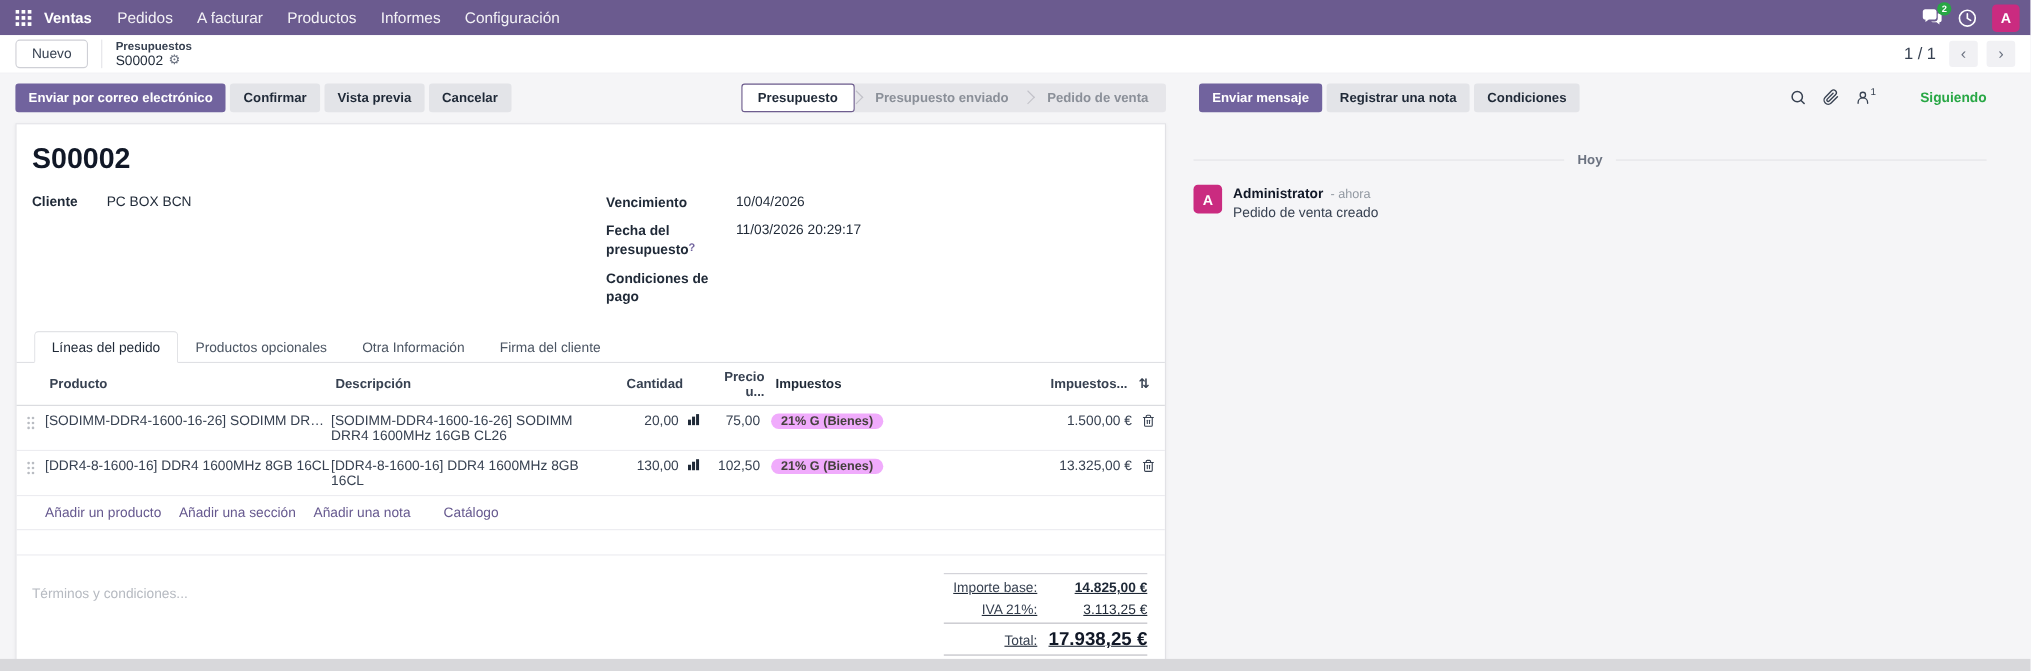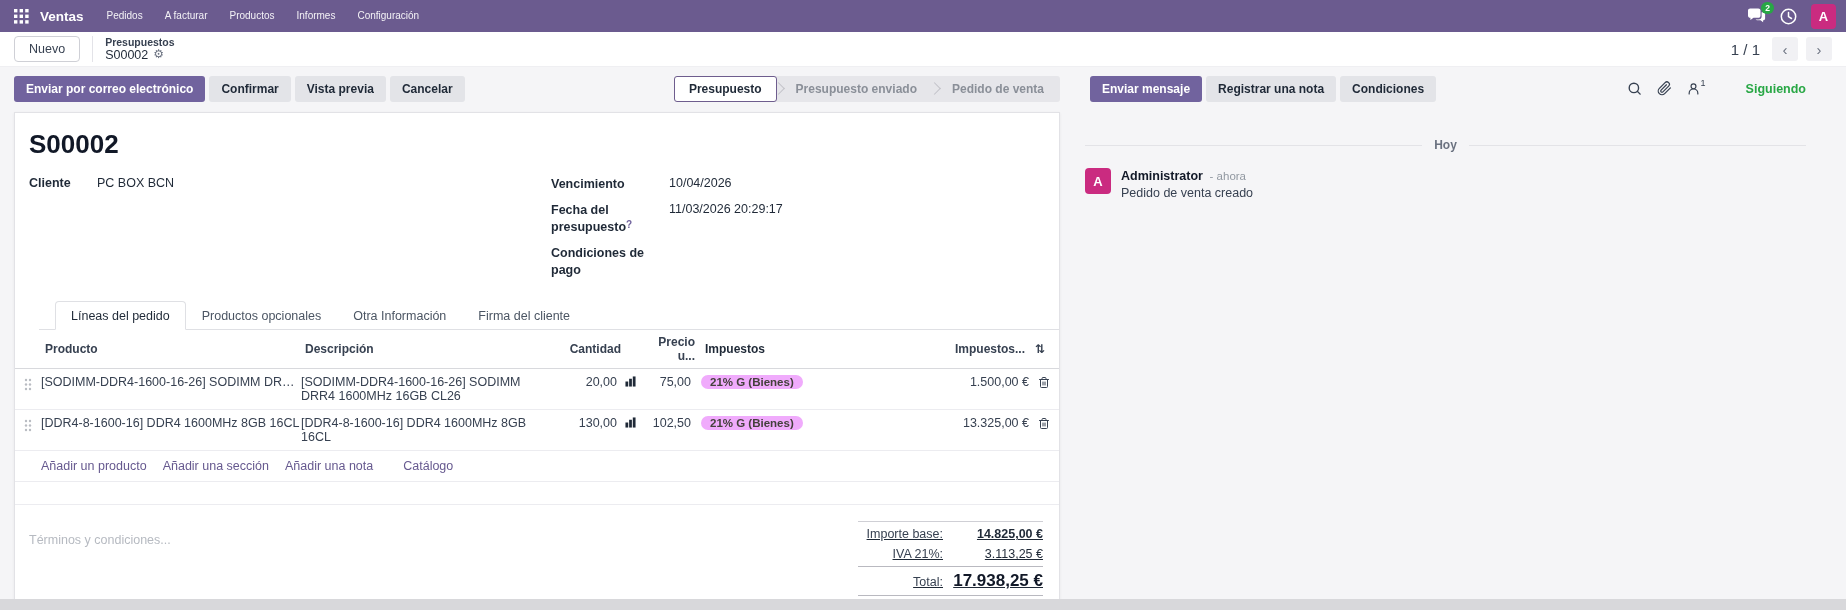--- a/index.html
+++ b/index.html
@@ -7,21 +7,21 @@
   body {
     font-family:"Liberation Sans","DejaVu Sans",sans-serif;
     font-size:13px; color:#1f2937; background:#f5f5f7;
     display:flex; flex-direction:column;
   }
   
   .navbar { height:32px; flex:none; background:#6b5b8f; color:#fff;
     display:flex; align-items:center; padding:0 10px 0 8px; }
   .nav-apps { width:26px; height:26px; display:flex; align-items:center; justify-content:center; cursor:pointer; }
   .nav-appname { font-weight:700; font-size:13.5px; padding:0 12px 0 6px; cursor:pointer; }
-  .nav-item { font-size:10px; color:rgba(255,255,255,.92); padding:0 11px; cursor:pointer; line-height:32px; }
+  .nav-item { font-size:14px; color:rgba(255,255,255,.92); padding:0 11px; cursor:pointer; line-height:32px; }
   .nav-right { margin-left:auto; display:flex; align-items:center; gap:14px; }
   .nav-chat { position:relative; display:flex; cursor:pointer; }
   .nav-badge { position:absolute; top:-6px; right:-8px; background:#28a745; color:#fff;
     font-size:8.5px; font-weight:700; border-radius:8px; padding:1px 4px; line-height:1.2; }
   .nav-avatar { width:25px; height:25px; border-radius:4px; background:#ca2b80; color:#fff;
     font-weight:700; font-size:13px; display:flex; align-items:center; justify-content:center; cursor:pointer; }
   
   .control-row { height:35px; flex:none; background:#fff; display:flex; align-items:center;
     padding:0 14px; border-bottom:1px solid #efeff2; }
   .btn-new { background:#fff; border:1px solid #cfd0d6; border-radius:4px; height:26px;
@@ -64,21 +64,21 @@
   .fields-left { width:520px; flex:none; }
   .fields-right { flex:1; padding-left:2px; }
   .frow { display:flex; margin-bottom:9px; }
   .flabel { font-weight:700; color:#1f2937; font-size:12.5px; }
   .fields-left .flabel { width:58px; flex:none; }
   .fields-right .flabel { width:118px; flex:none; line-height:1.35; }
   .fvalue { color:#1f2937; font-size:12.5px; cursor:text; }
   .fields-left .fvalue { margin-left:10px; }
   .help-sup { color:#71639e; font-size:10px; position:relative; top:-3px; cursor:pointer; }
   
-  .tabstrip { display:flex; margin-top:14px; padding-left:16px; border-bottom:1px solid #dfe0e4;margin-left:24px; }
+  .tabstrip { display:flex; margin-top:14px; padding-left:16px; border-bottom:1px solid #dfe0e4; }
   .tab { padding:7px 15px 6px; font-size:12.5px; color:#4b5563; cursor:pointer;
     border:1px solid transparent; margin-bottom:-1px; white-space:nowrap; }
   .tab.active { background:#fff; border-color:#dfe0e4 #dfe0e4 #fff #dfe0e4;
     border-radius:4px 4px 0 0; color:#1f2937; }
   
   .otable { width:100%; font-size:12.5px; }
   .trow { display:flex; align-items:flex-start; border-bottom:1px solid #ececf0; padding:6px 0; }
   .thead { border-bottom:1px solid #d8d9dd; padding:5px 4px; font-weight:700; font-size:12px; color:#1f2937; align-items:center; }
   .c-handle { width:26px; flex:none; display:flex; justify-content:center; padding-top:3px; cursor:grab; }
   .c-product { width:260px; flex:none; overflow:hidden; white-space:nowrap; text-overflow:ellipsis; color:#374151; }

